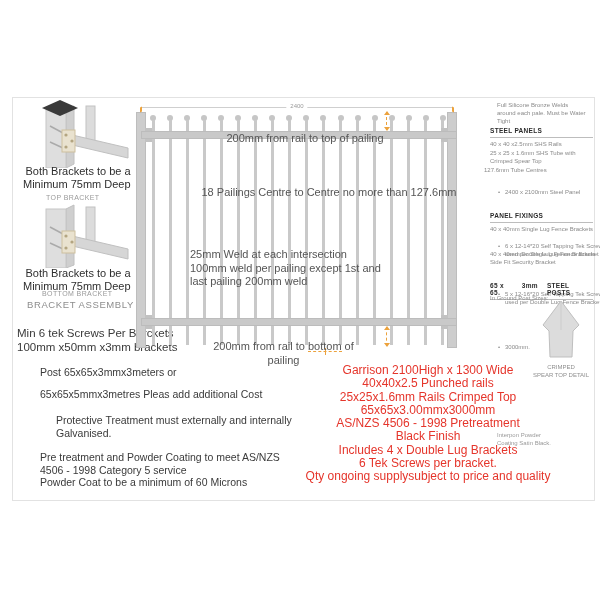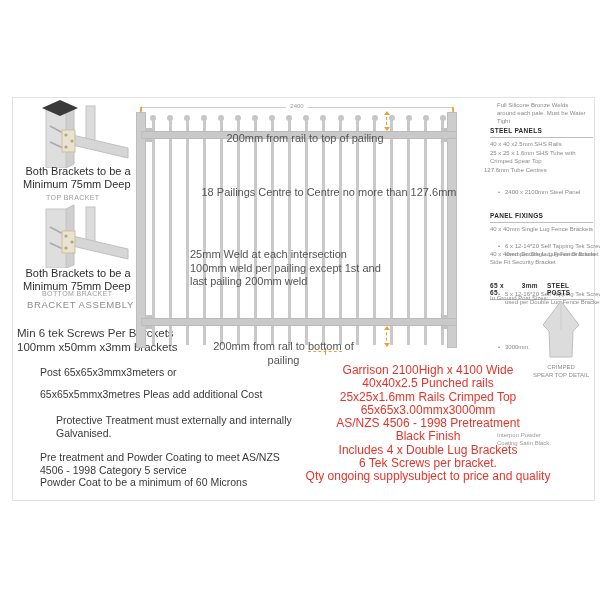--- a/index.html
+++ b/index.html
@@ -172,21 +172,21 @@
   <svg class="bsvg" style="left:540px;top:300px;" width="42" height="58" viewBox="0 0 42 58">
     <polygon points="21,1 39,25 33,31 32,57 10,57 9,31 3,25" fill="#dcdcdc" stroke="#bfbfbf" stroke-width="1"></polygon>
     <line x1="21" y1="1" x2="21" y2="30" stroke="#cccccc" stroke-width="1"></line>
   </svg>
   <div class="sp pre" style="left:525px;top:363px;width:72px;text-align:center;color:#8f8f8f;">CRIMPED
 SPEAR TOP DETAIL</div>
   <div class="sp pre" style="left:497px;top:431px;color:#9a9a9a;">Interpon Powder
 Coating Satin Black.</div>
 
   <div class="red-block">
-    <div>Garrison 2100High x 4100 Wide</div>
+    <div>Garrison 2100High x 1300 Wide</div>
     <div>40x40x2.5 Punched rails</div>
     <div>25x25x1.6mm Rails Crimped Top</div>
     <div>65x65x3.00mmx3000mm</div>
     <div>AS/NZS 4506 - 1998 Pretreatment</div>
     <div>Black Finish</div>
     <div>Includes 4 x Double Lug Brackets</div>
     <div>6 Tek Screws per bracket.</div>
     <div>Qty ongoing supplysubject to price and quality</div>
   </div>
 </div>

